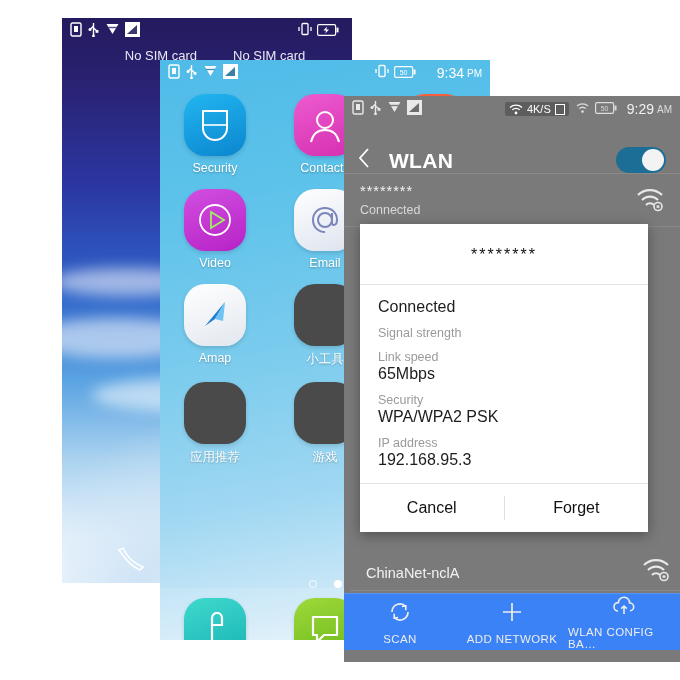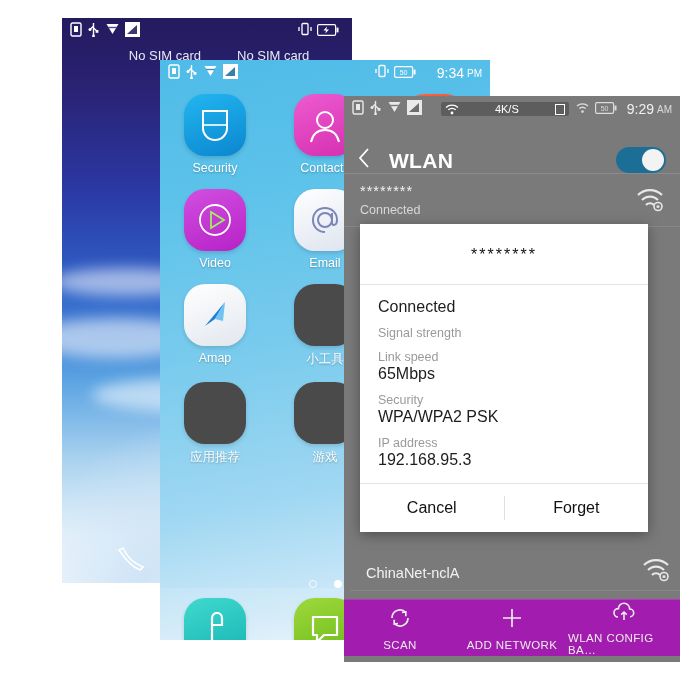--- a/index.html
+++ b/index.html
@@ -10,22 +10,22 @@
   .phone{position:absolute;overflow:hidden;}
 
   
   #lock{left:62px;top:18px;width:290px;height:565px;}
   #lock .scr{position:absolute;inset:0;
     background:
       radial-gradient(120% 80% at 50% 120%, #eef6fd 0%, #cfe4f6 32%, rgba(207,228,246,0) 62%),
       linear-gradient(180deg,#241a5e 0%,#2a2273 12%,#2b37a3 30%,#2f63c9 48%,#5aa3e2 64%,#a9d2ef 78%,#e9f3fb 92%,#f6fafd 100%);}
   #lock .sbar{position:absolute;left:0;top:0;width:100%;height:26px;
     display:flex;align-items:center;padding:0 8px;box-sizing:border-box;color:#fff;}
-  #lock .simrow{position:absolute;top:30px;left:0;width:100%;display:flex;
-    justify-content:center;gap:36px;color:#e8e8f2;font-size:13px;padding-left:12px;}
+  #lock .simrow{position:absolute;top:30px;left:8px;width:100%;display:flex;
+    justify-content:center;gap:36px;color:#e8e8f2;font-size:13px;}
   #lock .clock{position:absolute;top:78px;width:100%;text-align:center;
     color:#fff;font-size:74px;line-height:74px;font-weight:300;letter-spacing:1px;
     text-shadow:0 1px 3px rgba(0,0,0,.22);}
   #lock .date{position:absolute;top:163px;width:100%;text-align:center;
     color:#e4e7f5;font-size:15px;letter-spacing:.4px;}
   #lock .carrier{position:absolute;top:188px;width:100%;text-align:center;
     color:#dfe3f2;font-size:12px;}
   #lock .emerg{position:absolute;top:505px;right:18px;color:#f0f4f8;font-size:12px;
     text-shadow:0 1px 2px rgba(0,0,0,.18);}
   #lock .handset{position:absolute;left:52px;top:528px;}
@@ -92,23 +92,23 @@
     box-shadow:0 3px 12px rgba(0,0,0,.35);}
   .dlg-title{text-align:center;font-size:16px;letter-spacing:2px;color:#111;
     padding:22px 0 20px;border-bottom:1px solid #e3e3e3;}
   .dlg-body{padding:12px 18px 14px;}
   .f-lbl{color:#9a9a9a;font-size:12.5px;margin-top:10px;}
   .f-val{color:#1d1d1d;font-size:16px;margin-top:1px;}
   .dlg-btns{display:flex;border-top:1px solid #e3e3e3;}
   .dlg-btn{flex:1;text-align:center;padding:15px 0;font-size:16px;color:#111;}
   .dlg-sep{width:1px;background:#e0e0e0;margin:12px 0;}
 
-  .bottombar{position:absolute;left:0;bottom:6px;width:100%;height:56px;
+  .bottombar{position:absolute;left:0;bottom:12px;width:100%;height:56px;
     display:grid;grid-template-columns:repeat(3,1fr);
-    border-top:1px solid rgba(255,255,255,.14);background:#a21caf;}
+    border-top:1px solid rgba(255,255,255,.14);background:#3b82f6;}
   .bb{display:flex;flex-direction:column;align-items:center;justify-content:center;gap:5px;}
   .bb-lbl{color:#ededed;font-size:11.5px;letter-spacing:.4px;}
 
   .si{display:inline-block;margin-right:5px;}
 </style>
 </head>
 <body>
 
 <div class="phone" id="lock">
   <div class="scr">
@@ -385,21 +385,21 @@
         <svg width="15" height="15" viewBox="0 0 15 15">
             <path d="M1.5 2h12l-6 10z" fill="#e9e9e9"></path>
             <path d="M3 5.5h9" stroke="#7a7a7a" stroke-width="1.4"></path>
           </svg></span>
       <span class="si">
         <svg width="15" height="15" viewBox="0 0 15 15">
             <rect width="15" height="15" fill="#e9e9e9"></rect>
             <path d="M2 12 L12 3 L12 12 Z" fill="#6d6d6d"></path>
           </svg></span>
 
-      <span style="margin-left:auto;display:inline-flex;align-items:center;background:#5d5d5d;border-radius:2px;padding:1px 4px;gap:32px;">
+      <span style="margin-left:auto;display:inline-flex;align-items:center;background:#5d5d5d;border-radius:2px;padding:1px 4px;">
         <svg width="14" height="12" viewBox="0 0 14 12">
             <path d="M1 4.4a9 9 0 0 1 12 0" fill="none" stroke="#fff" stroke-width="1.4"></path>
             <path d="M3.3 6.8a6 6 0 0 1 7.4 0" fill="none" stroke="#fff" stroke-width="1.4"></path>
             <circle cx="7" cy="10" r="1.4" fill="#fff"></circle>
           </svg>
         <span style="color:#fff;font-size:11px;margin:0 4px;">4K/S</span>
         <span style="display:inline-block;width:8px;height:9px;border:1px solid #fff;"></span>
       </span>
       <span class="si" style="margin-left:6px">
         <svg width="15" height="12" viewBox="0 0 15 12">

